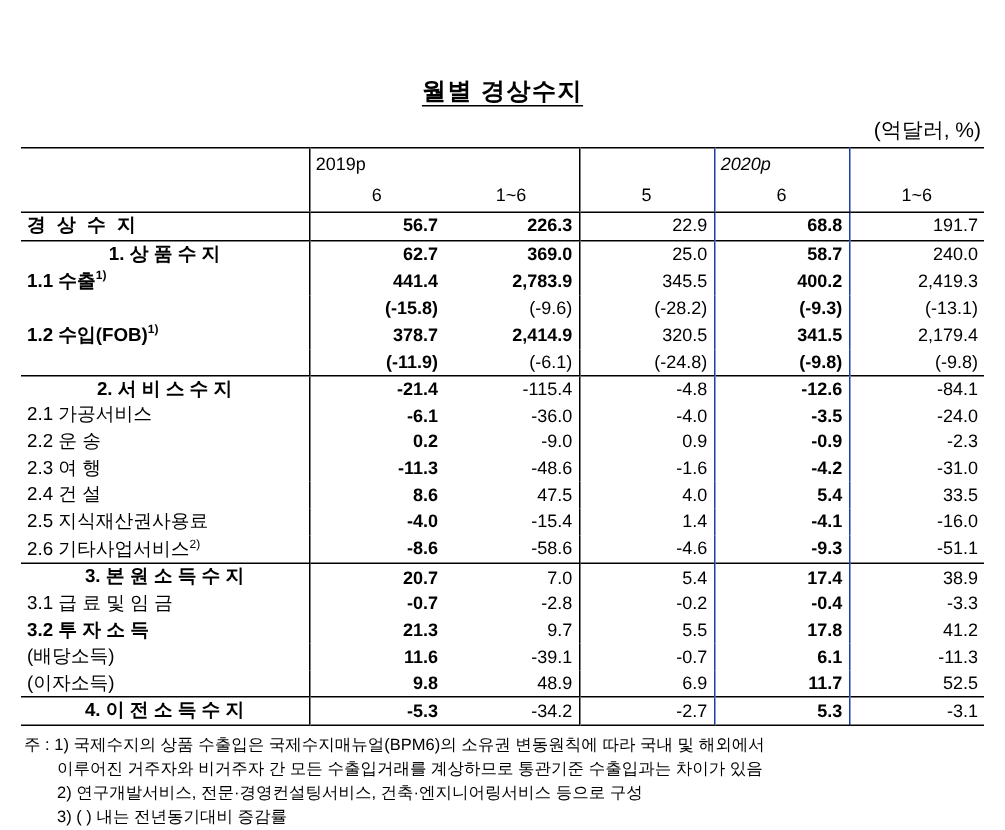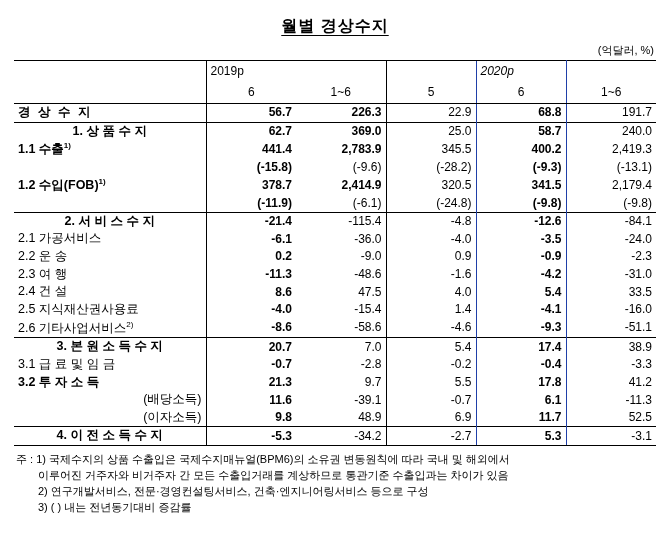--- a/index.html
+++ b/index.html
@@ -14,33 +14,34 @@
     color: #000000;
     position: relative;
     overflow: hidden;
   }
   .page {
     width: 670px;
     height: 476px;
     box-sizing: border-box;
     padding: 10px 14px 0 14px;
     position: relative;
+    margin-top: 35px;
   }
   .title {
     text-align: center;
     font-size: 16px;
     font-weight: bold;
     letter-spacing: 1px;
     margin: 6px 0 2px 0;
     text-decoration: underline;
     text-underline-offset: 4px;
   }
   .unit {
     text-align: right;
-    font-size: 11px;
+    font-size: 14px;
     margin: 6px 2px 2px 0;
   }
   table.main {
     width: 642px;
     border-collapse: collapse;
     table-layout: fixed;
     font-size: 12px;
   }
   table.main td, table.main th {
     padding: 1px 4px;
@@ -70,21 +71,21 @@
   }
   .lbl {
     text-align: left;
     white-space: nowrap;
     font-size: 12.5px;
   }
   .b { font-weight: bold; }
   .ind0 { padding-left: 4px; letter-spacing: 2px; }
   .ind1 { padding-left: 10px; text-align: center; }
   .ind2 { padding-left: 26px; }
-  .ind3 { padding-left: 42px; text-align: right; }
+  .ind3 { padding-left: 42px; }
   .bluebox {
     border-left: 1.6px solid #1f3fa8;
     border-right: 1.6px solid #1f3fa8;
   }
   .bluebox-top { border-top: 1.6px solid #1f3fa8; }
   .bluebox-bot { border-bottom: 1.6px solid #1f3fa8; }
   .sep-left { border-left: 1px solid #000; }
   .hdr-2020 {
     border: 1.6px solid #1f3fa8;
     border-bottom: none;

